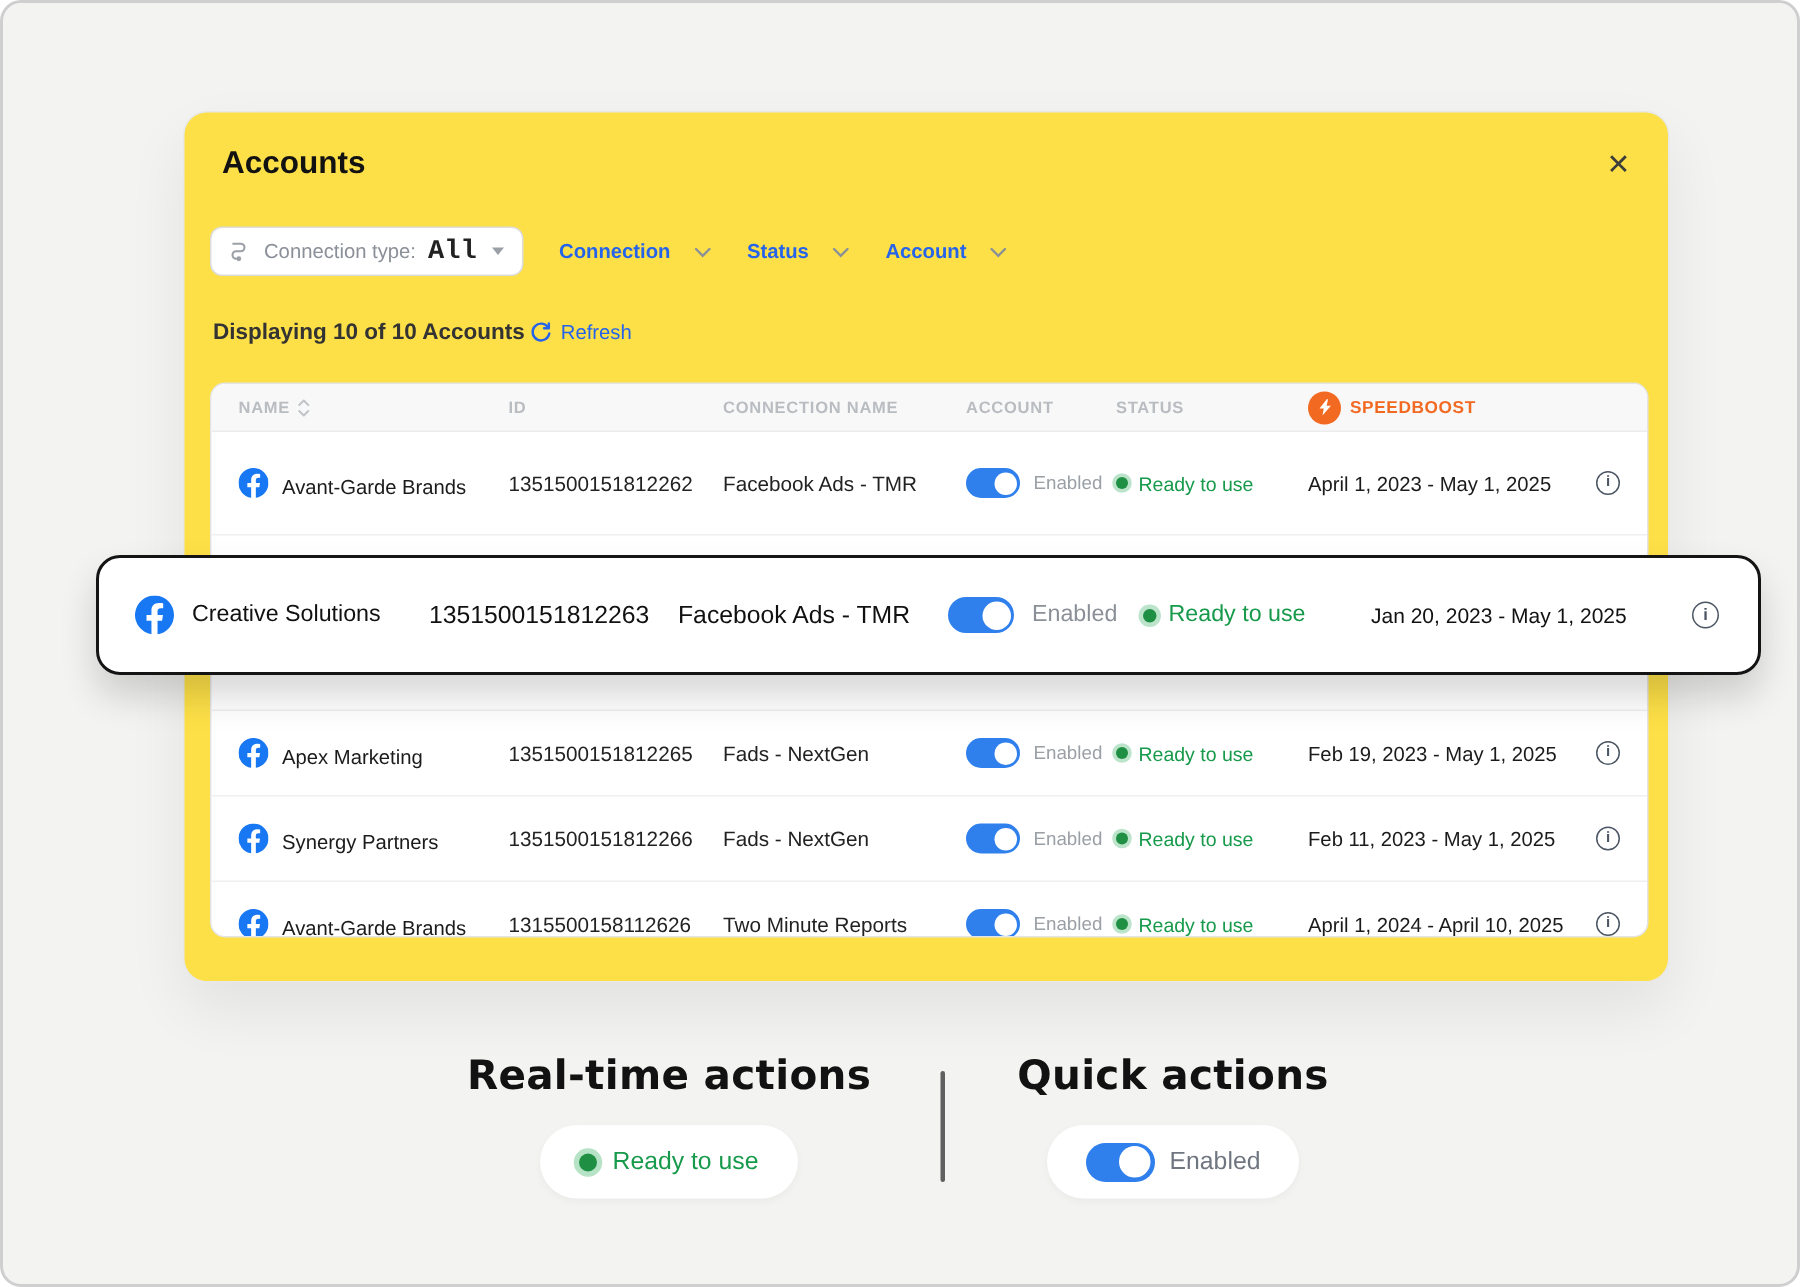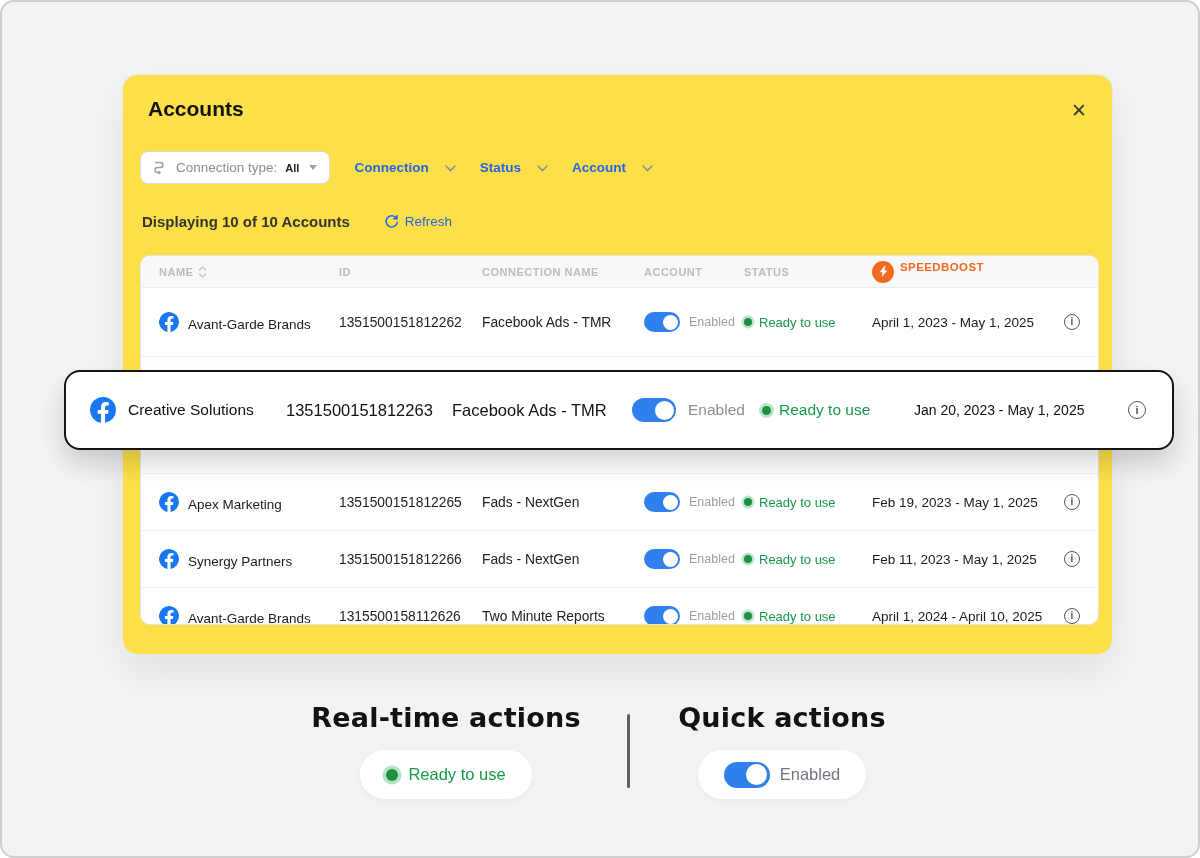--- a/index.html
+++ b/index.html
@@ -9,39 +9,39 @@
 
   
   .modal{position:absolute;left:120px;top:72px;width:991px;height:581px;background:#fde047;border:1px solid #e8e8e8;border-radius:16px;box-shadow:0 18px 40px rgba(0,0,0,.07);}
   .modal-title{position:absolute;left:25px;top:22px;font-size:21px;font-weight:700;color:#121212;}
   .close-btn{position:absolute;right:22px;top:24px;width:22px;height:22px;display:flex;align-items:center;justify-content:center;font-size:19px;color:#3c3c3c;cursor:pointer;background:none;border:none;padding:0;}
 
   
   .filter-row{position:absolute;left:17px;top:76px;right:15px;height:33px;display:flex;align-items:center;}
   .conn-pill{display:flex;align-items:center;gap:8px;height:33px;padding:0 12px;border:1px solid #dcdcdc;border-radius:8px;background:#fff;cursor:pointer;}
   .conn-pill .lbl{color:#8a8f98;font-size:13.5px;}
-  .conn-pill .val{color:#222;font-size:11px;font-weight:700;}
+  .conn-pill .val{color:#222;font-size:18px;font-weight:700;font-family:Liberation Mono, monospace;}
   .tri-down{width:0;height:0;border-left:4.5px solid transparent;border-right:4.5px solid transparent;border-top:5.5px solid #9aa0a6;margin-left:2px;}
   .blue-dd{display:flex;align-items:center;gap:16px;color:#2563eb;font-size:13.5px;font-weight:700;margin-left:24px;cursor:pointer;background:none;border:none;padding:0;font-family:inherit;}
   .blue-dd svg{margin-top:1px;}
   .search-box{margin-left:auto;display:flex;align-items:center;gap:8px;width:251px;height:33px;border:1px solid #dcdcdc;border-radius:8px;background:#fff;padding:0 10px;}
   .search-box input{border:none;outline:none;flex:1;font-size:13.5px;color:#333;font-family:inherit;background:transparent;}
   .search-box input::placeholder{color:#b6bac0;}
 
   
-  .summary-row{position:absolute;left:19px;top:138px;display:flex;align-items:center;gap:34px;}
+  .summary-row{position:absolute;left:19px;top:138px;display:flex;align-items:center;gap:3px;}
   .summary-text{font-size:15px;font-weight:700;color:#333;}
   .refresh-btn{display:flex;align-items:center;gap:6px;color:#2563eb;font-size:13.5px;font-weight:500;cursor:pointer;background:none;border:none;padding:0;font-family:inherit;}
 
   
   .table{position:absolute;left:17px;top:180px;width:959px;height:370px;border:1px solid #e4e4e4;border-radius:10px;overflow:hidden;background:#fff;}
   .thead,.trow{display:grid;grid-template-columns:180px 143px 162px 100px 128px 172px 1fr;align-items:center;padding:0 18px;}
   .thead{height:32px;background:#f8f8f8;border-bottom:1px solid #ececec;}
   .th{font-size:11px;letter-spacing:.5px;color:#b9bcc0;font-weight:700;display:flex;align-items:center;gap:5px;}
-  .brand{display:flex;gap:6px;}
+  .brand{display:flex;align-items:center;gap:6px;}
   .brand-circle{width:22px;height:22px;border-radius:50%;background:#f26a21;display:flex;align-items:center;justify-content:center;flex:0 0 auto;}
   .brand-text{color:#f26a21;font-size:11.5px;font-weight:700;letter-spacing:.4px;}
   .trow{height:69px;border-bottom:1px solid #efefef;}
   .trow.short{height:57px;}
   .spacer-row{height:117px;border-bottom:1px solid #efefef;}
   .cell-name{display:flex;align-items:flex-end;gap:9px;font-size:13.5px;font-weight:500;color:#1b1b1b;}
   .cell-id,.cell-conn{font-size:13.8px;color:#222;}
   .cell-account{display:flex;align-items:center;gap:9px;}
   .enabled-lbl{font-size:12.5px;color:#9aa0a6;}
   .cell-status{display:flex;align-items:center;gap:7px;font-size:13px;font-weight:500;color:#179a4b;}

